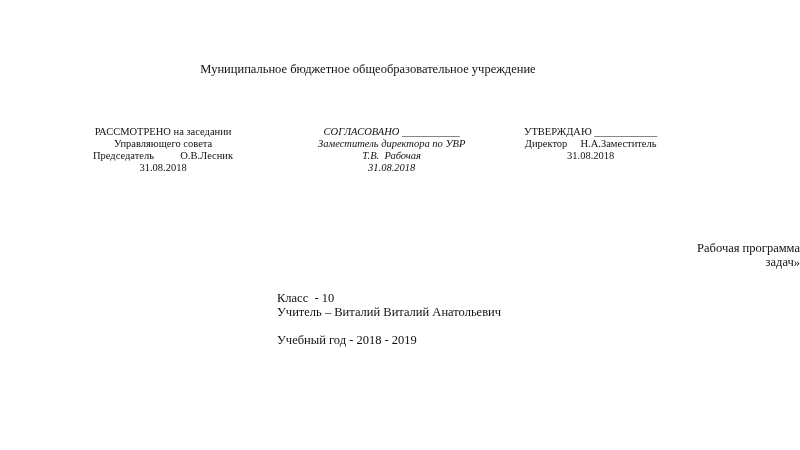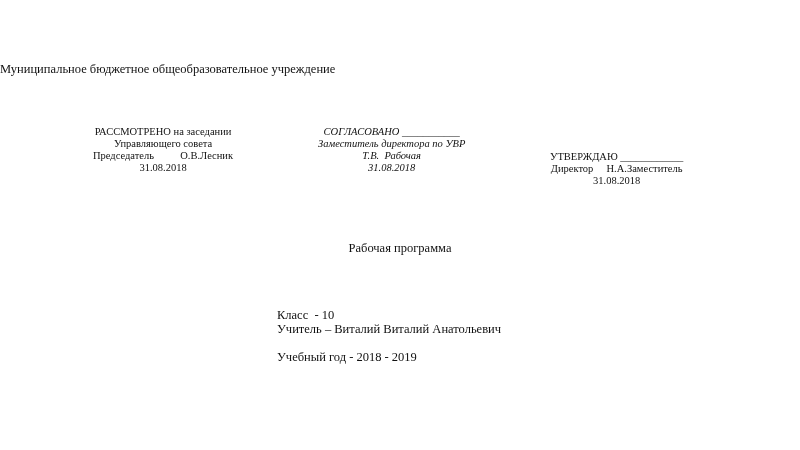--- a/index.html
+++ b/index.html
@@ -1,28 +1,28 @@
 <!DOCTYPE html>
 <html><head>
   <meta charset="utf-8">
   <style>
     html, body { margin: 0; padding: 0; }
     body {
       width: 800px; height: 450px; background: #ffffff; position: relative;
       font-family: "Liberation Serif", serif; color: #111111; overflow: hidden;
     }
     .abs { position: absolute; }
-    .header { left: 0; width: 736px; top: 62px; text-align: left; font-size: 12.5px; line-height: 14px; }
+    .header { left: 0; width: 736px; top: 62px; text-align: center; font-size: 12.5px; line-height: 14px; }
     .col { top: 126px; font-size: 10.5px; line-height: 12px; text-align: center; }
     .col div { white-space: pre; }
     .col1 { left: 93px; }
     .col2 { left: 318px; font-style: italic; }
-    .col3 { left: 550px; margin-top: 25px; }
-    .title { left: 0; width: 800px; top: 241px; text-align: center; font-size: 12.5px; line-height: 14px; }
-    .info { left: 277px; top: 308px; font-size: 12.5px; line-height: 14px; }
+    .col3 { left: 524px; }
+    .title { left: 0; width: 800px; top: 241px; text-align: right; font-size: 12.5px; line-height: 14px; }
+    .info { left: 277px; top: 291px; font-size: 12.5px; line-height: 14px; }
     .info div { white-space: pre; }
     .gap { height: 14px; }
   </style>
 </head>
 <body>
 
 <div class="abs header">
   <div>Муниципальное бюджетное общеобразовательное учреждение</div>
 </div>
 
@@ -41,20 +41,21 @@
 </div>
 
 <div class="abs col col3">
   <div>УТВЕРЖДАЮ ____________</div>
   <div>Директор     Н.А.Заместитель</div>
   <div>31.08.2018</div>
 </div>
 
 <div class="abs title">
   <div>Рабочая программа</div>
+  <div>задач»</div>
 </div>
 
 <div class="abs info">
   <div>Класс  - 10</div>
   <div>Учитель – Виталий Виталий Анатольевич</div>
   <div class="gap"></div>
   <div>Учебный год - 2018 - 2019</div>
 </div>
 
 </body></html>

